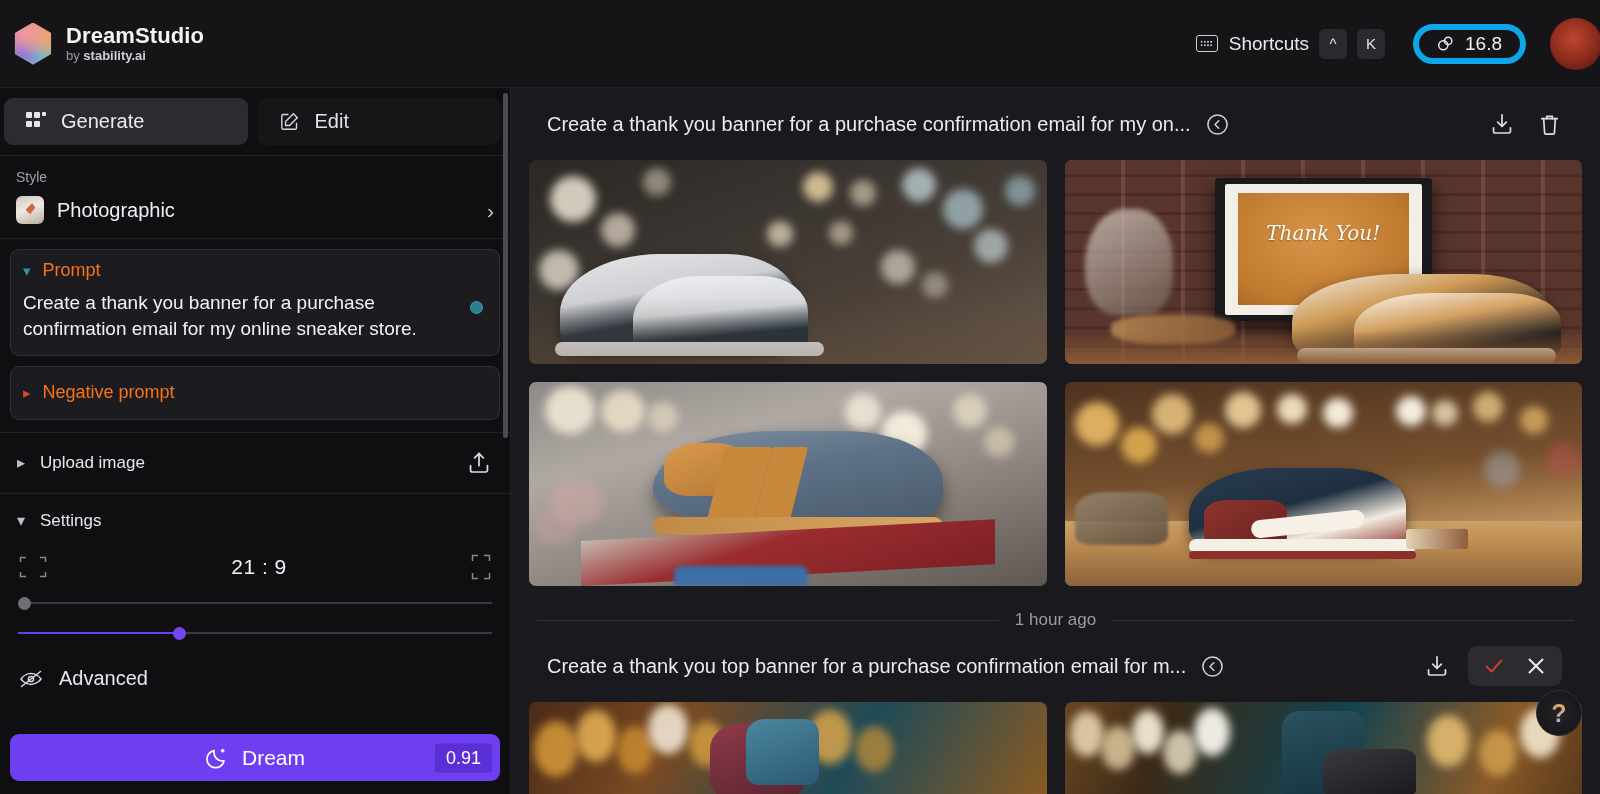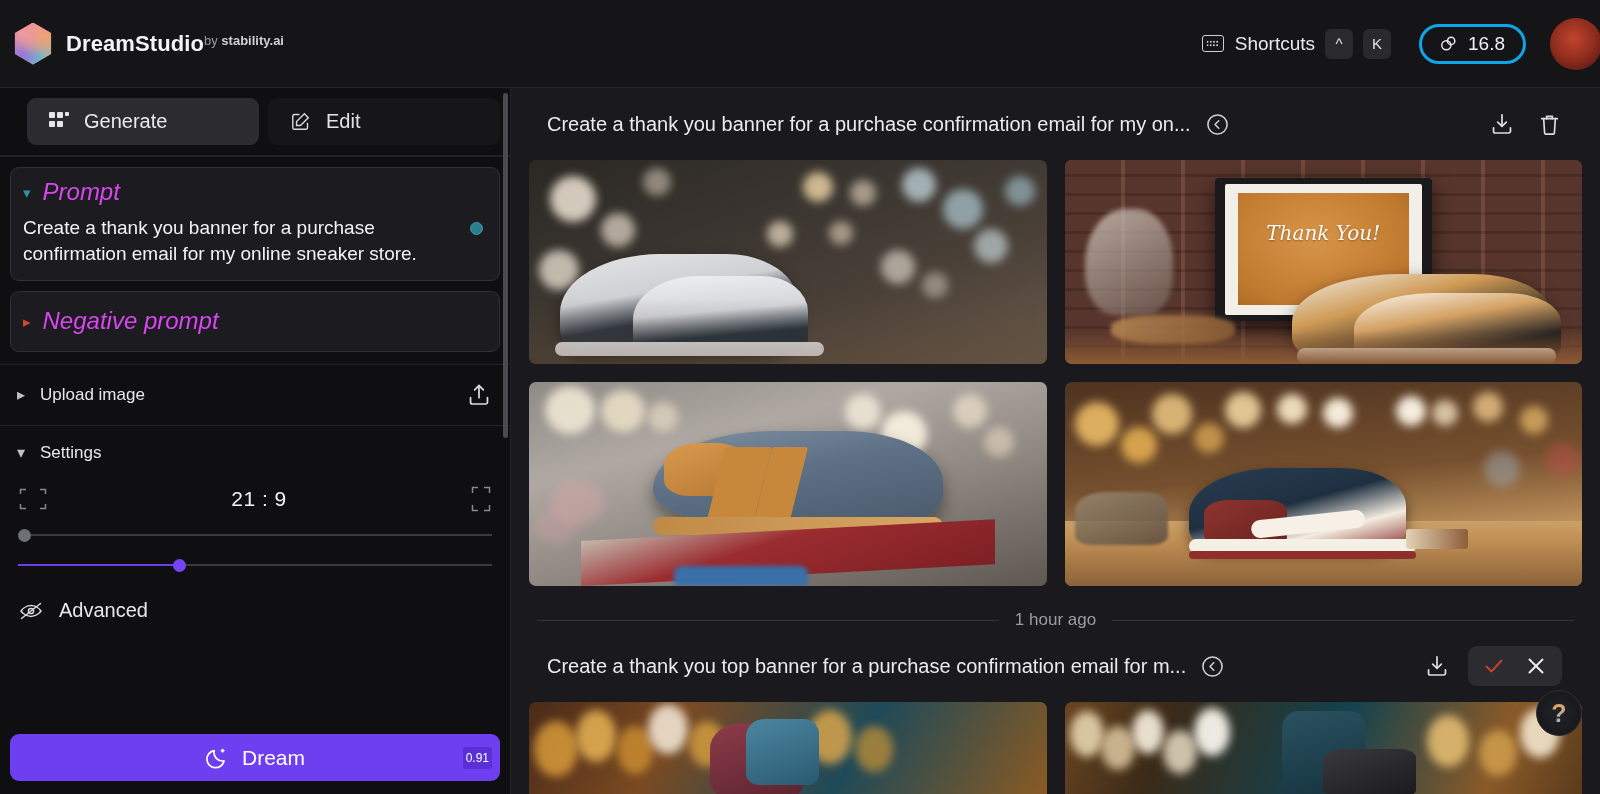--- a/index.html
+++ b/index.html
@@ -29,21 +29,21 @@
   .logo-hex {
     width: 42px; height: 42px;
     background:
       radial-gradient(circle at 30% 25%, #f29a9a 0%, transparent 55%),
       radial-gradient(circle at 75% 30%, #f0a46a 0%, transparent 55%),
       radial-gradient(circle at 22% 70%, #8a6fe0 0%, transparent 55%),
       radial-gradient(circle at 62% 80%, #5ec9d4 0%, transparent 58%),
       linear-gradient(135deg, #d87fc4, #e8a07a);
     clip-path: polygon(50% 0%, 93% 25%, 93% 75%, 50% 100%, 7% 75%, 7% 25%);
   }
-  .brand-text { display: flex; flex-direction: row; line-height: 1.08; }
+  .brand-text { display: flex; flex-direction: column; line-height: 1.08; }
   .brand-title { font-size: 22px; font-weight: bold; color: #f4f4f6; letter-spacing: .1px; }
   .brand-sub { font-size: 13px; color: #9a9aa2; margin-top: 2px; }
   .brand-sub b { color: #cfcfd6; font-weight: bold; }
 
   .topbar-right {
     margin-left: auto; display: flex; align-items: center; gap: 10px;
     padding-right: 12px; height: 100%;
   }
   .shortcuts { display: flex; align-items: center; gap: 11px; }
   .kbd-icon {
@@ -58,21 +58,21 @@
   .shortcuts-label { font-size: 19px; color: #e8e8ee; }
   .key {
     min-width: 28px; height: 30px; padding: 0 7px;
     background: #2a2a2e; border-radius: 6px;
     display: flex; align-items: center; justify-content: center;
     font-size: 15px; color: #e2e2e8;
   }
   .credits {
     display: flex; align-items: center; gap: 9px;
     height: 40px; padding: 0 18px 0 16px;
-    border: 3px solid #0ea5e9; border-radius: 20px;
+    border: 6px solid #0ea5e9; border-radius: 20px;
     margin-left: 18px;
   }
   .credits-val { font-size: 19px; color: #f0f0f4; }
   .avatar {
     width: 52px; height: 52px; border-radius: 50%;
     background: radial-gradient(circle at 45% 40%, #c0452e 0%, #8a2a1c 55%, #3a1410 100%);
     margin-left: 14px; margin-right: -14px;
   }
 
   
@@ -86,21 +86,21 @@
     display: flex; flex-direction: column;
     position: relative;
   }
   .sidebar-scroll { flex: 1; overflow: hidden; position: relative; }
   .scroll-thumb {
     position: absolute; right: 2px; top: 5px;
     width: 5px; height: 345px; border-radius: 3px;
     background: #4a4a50;
   }
 
-  .tabs { display: flex; gap: 9px; padding: 10px 10px 10px 27px; }
+  .tabs { display: flex; gap: 9px; padding: 10px 10px 10px 4px; }
   .tab {
     flex: 1; height: 47px; border-radius: 9px;
     display: flex; align-items: center; gap: 15px; padding-left: 22px;
     font-size: 20px; color: #e9e9ef; cursor: pointer;
   }
   .tab.active { background: #2c2c30; }
   .tab.inactive { background: #161618; color: #e2e2e8; }
   .grid-icon { width: 20px; height: 19px; position: relative; }
   .grid-icon i {
     position: absolute; background: #e4e4ea; border-radius: 1px;
@@ -134,21 +134,21 @@
   .prompt-card {
     margin: 10px 10px 0 10px;
     background: #1c1c20; border: 1px solid #303036; border-radius: 9px;
     padding: 10px 12px 13px 12px;
     position: relative;
   }
   .card-head { display: flex; align-items: center; gap: 12px; }
   .chev { font-size: 15px; line-height: 1; }
   .chev.teal { color: #2f93a3; }
   .chev.red { color: #d14b2a; }
-  .card-title { font-size: 24px; color: #d946ef; font-style: italic; }
+  .card-title { font-size: 18px; color: #f97316; }
   .prompt-text {
     margin-top: 9px; font-size: 19px; line-height: 1.38; color: #f2f2f6;
     padding-right: 34px;
   }
   .prompt-dot {
     position: absolute; right: 16px; top: 50%; transform: translateY(-2px);
     width: 13px; height: 13px; border-radius: 50%;
     background: #2a7f8c; border: 1px solid #3b9aa8;
   }
   .neg-card {
@@ -193,22 +193,22 @@
 
   .dream-wrap { padding: 10px 10px 13px 10px; background: #0f0f11; }
   .dream-btn {
     height: 47px; border-radius: 9px; background: #6d3ff0;
     display: flex; align-items: center; justify-content: center; gap: 13px;
     position: relative; cursor: pointer;
   }
   .dream-label { font-size: 21px; color: #fff; }
   .dream-cost {
     position: absolute; right: 8px; top: 50%; transform: translateY(-50%);
-    background: #5a2fd6; border-radius: 2px; padding: 4px 3px;
-    font-size: 12px; color: #fff;
+    background: #5a2fd6; border-radius: 2px; padding: 4px 11px;
+    font-size: 18px; color: #fff;
   }
 
   
   .main { flex: 1; background: #1a1a1e; overflow: hidden; position: relative; }
   .gallery { padding: 0 16px; }
   .gal-head {
     display: flex; align-items: center; gap: 14px;
     height: 72px; padding: 0 8px 0 20px;
   }
   .gal-title { font-size: 20px; color: #eaeaf0; }
@@ -301,20 +301,28 @@
                 <path d="M20 13.5V19a1.8 1.8 0 0 1-1.8 1.8H5A1.8 1.8 0 0 1 3.2 19V5.8A1.8 1.8 0 0 1 5 4h5.8"></path>
                 <path d="M16.4 3.1 20.9 7.6 12 16.5H7.5V12z"></path>
               </svg>
             </span>
             <span>Edit</span>
           </div>
         </div>
 
         <div class="sec-divider"></div>
 
+        <div class="style-block">
+          <div class="style-label">Style</div>
+          <div class="style-row">
+            <div class="style-thumb"></div>
+            <div class="style-name">Photographic</div>
+            <div class="chev-right">›</div>
+          </div>
+        </div>
 
         <div class="sec-divider"></div>
 
         <div class="prompt-card">
           <div class="card-head">
             <span class="chev teal">▾</span>
             <span class="card-title">Prompt</span>
           </div>
           <div class="prompt-text">Create a thank you banner for a purchase confirmation email for my online sneaker store.</div>
           <div class="prompt-dot"></div>

